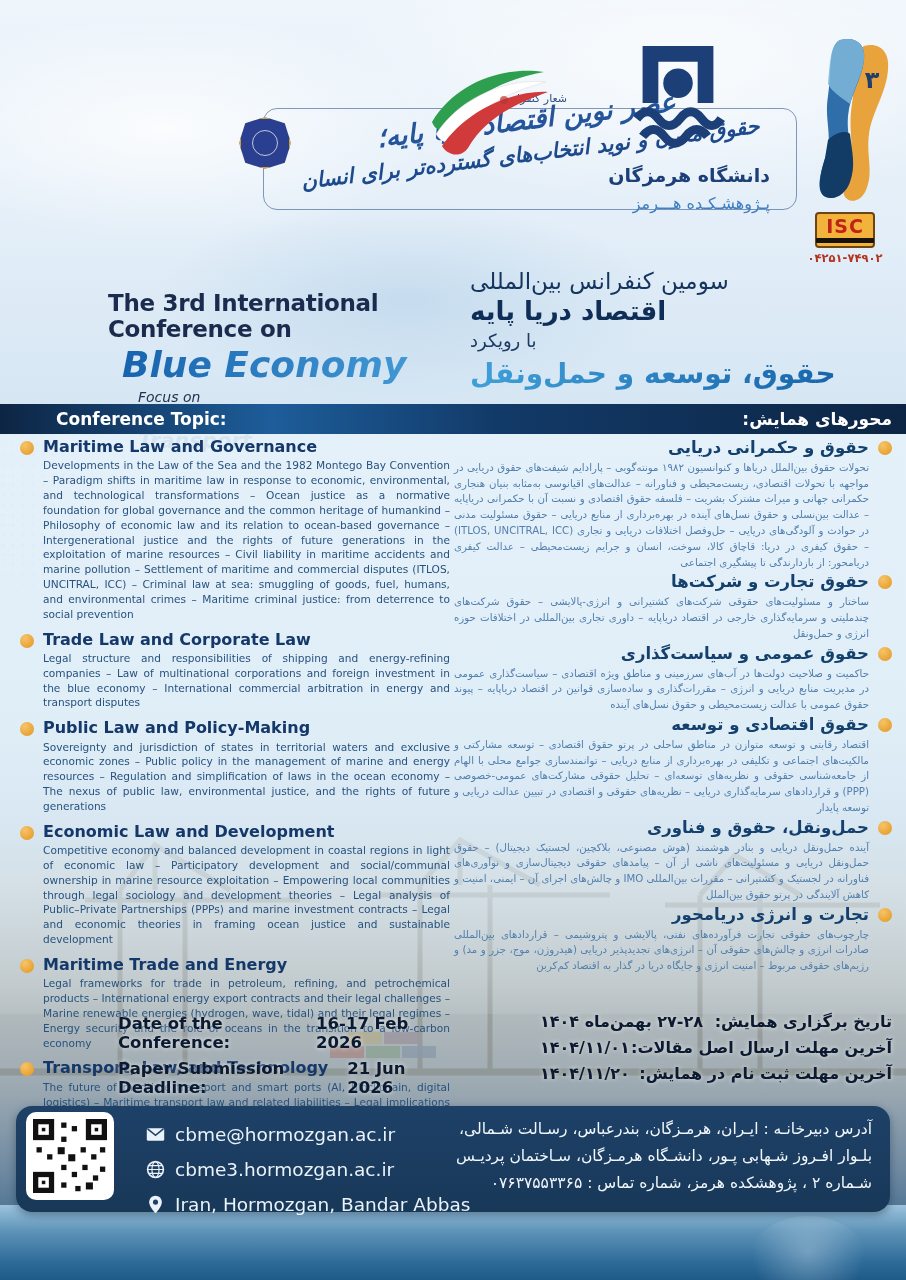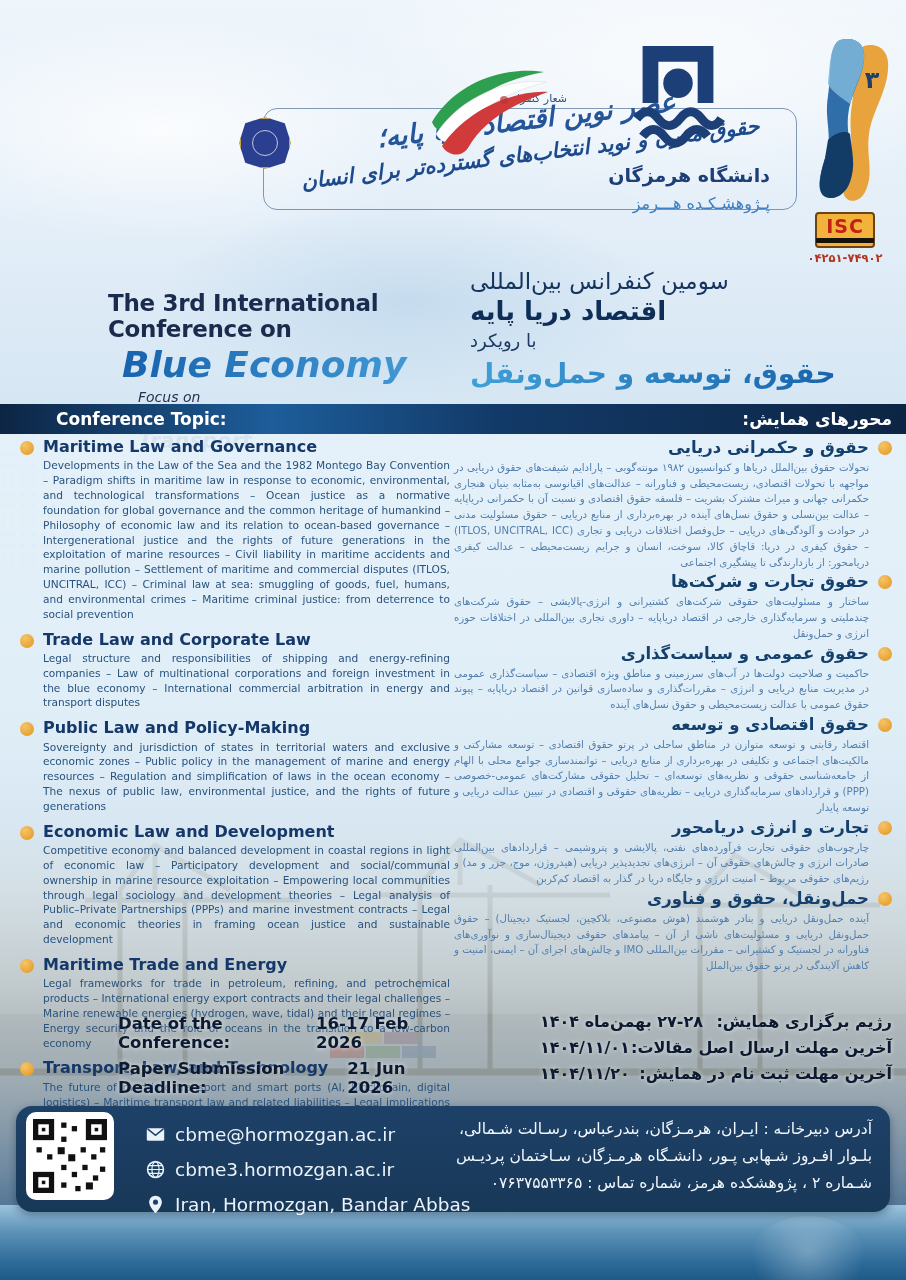--- a/index.html
+++ b/index.html
@@ -259,50 +259,50 @@
     <div class="topic">
       <span class="topic-bullet"></span>
       <div class="topic-body">
           <div class="topic-title">حقوق اقتصادی و توسعه</div>
       <div class="topic-desc">اقتصاد رقابتی و توسعه متوازن در مناطق ساحلی در پرتو حقوق اقتصادی – توسعه مشارکتی و مالکیت‌های اجتماعی و تکلیفی در بهره‌برداری از منابع دریایی – توانمندسازی جوامع محلی با الهام از جامعه‌شناسی حقوقی و نظریه‌های توسعه‌ای – تحلیل حقوقی مشارکت‌های عمومی-خصوصی (PPP) و قراردادهای سرمایه‌گذاری دریایی – نظریه‌های حقوقی و اقتصادی در تبیین عدالت دریایی و توسعه پایدار</div>
         </div>
     </div>
     <div class="topic">
       <span class="topic-bullet"></span>
       <div class="topic-body">
+          <div class="topic-title">حمل‌ونقل، حقوق و فناوری</div>
+      <div class="topic-desc">آینده حمل‌ونقل دریایی و بنادر هوشمند (هوش مصنوعی، بلاکچین، لجستیک دیجیتال) – حقوق حمل‌ونقل دریایی و مسئولیت‌های ناشی از آن – پیامدهای حقوقی دیجیتال‌سازی و نوآوری‌های فناورانه در لجستیک و کشتیرانی – مقررات بین‌المللی IMO و چالش‌های اجرای آن – ایمنی، امنیت و کاهش آلایندگی در پرتو حقوق بین‌الملل</div>
+        </div>
+    </div>
+    <div class="topic">
+      <span class="topic-bullet"></span>
+      <div class="topic-body">
           <div class="topic-title">تجارت و انرژی دریامحور</div>
       <div class="topic-desc">چارچوب‌های حقوقی تجارت فرآورده‌های نفتی، پالایشی و پتروشیمی – قراردادهای بین‌المللی صادرات انرژی و چالش‌های حقوقی آن – انرژی‌های تجدیدپذیر دریایی (هیدروژن، موج، جزر و مد) و رژیم‌های حقوقی مربوط – امنیت انرژی و جایگاه دریا در گذار به اقتصاد کم‌کربن</div>
         </div>
     </div>
-    <div class="topic">
-      <span class="topic-bullet"></span>
-      <div class="topic-body">
-          <div class="topic-title">حمل‌ونقل، حقوق و فناوری</div>
-      <div class="topic-desc">آینده حمل‌ونقل دریایی و بنادر هوشمند (هوش مصنوعی، بلاکچین، لجستیک دیجیتال) – حقوق حمل‌ونقل دریایی و مسئولیت‌های ناشی از آن – پیامدهای حقوقی دیجیتال‌سازی و نوآوری‌های فناورانه در لجستیک و کشتیرانی – مقررات بین‌المللی IMO و چالش‌های اجرای آن – ایمنی، امنیت و کاهش آلایندگی در پرتو حقوق بین‌الملل</div>
-        </div>
-    </div>
   </div>
 
   <div class="dates-en">
     <div class="drow">
       <span class="dlabel">Date of the Conference:</span>
       <span class="dvalue">16-17 Feb 2026</span>
     </div>
     <div class="drow">
       <span class="dlabel">Paper Submission Deadline:</span>
       <span class="dvalue">21 Jun 2026</span>
     </div>
     <div class="drow">
       <span class="dlabel">Registration Deadline:</span>
       <span class="dvalue">9 Feb 2026</span>
     </div>
   </div>
   <div class="dates-fa">
     <div class="drow">
-      <span class="dlabel">رژیم برگزاری همایش:</span>
+      <span class="dlabel">تاریخ برگزاری همایش:</span>
       <span class="dvalue">۲۷-۲۸ بهمن‌ماه ۱۴۰۴</span>
     </div>
     <div class="drow">
       <span class="dlabel">آخرین مهلت ارسال اصل مقالات:</span>
       <span class="dvalue">۱۴۰۴/۱۱/۰۱</span>
     </div>
     <div class="drow">
       <span class="dlabel">آخرین مهلت ثبت نام در همایش:</span>
       <span class="dvalue">۱۴۰۴/۱۱/۲۰</span>
     </div>

